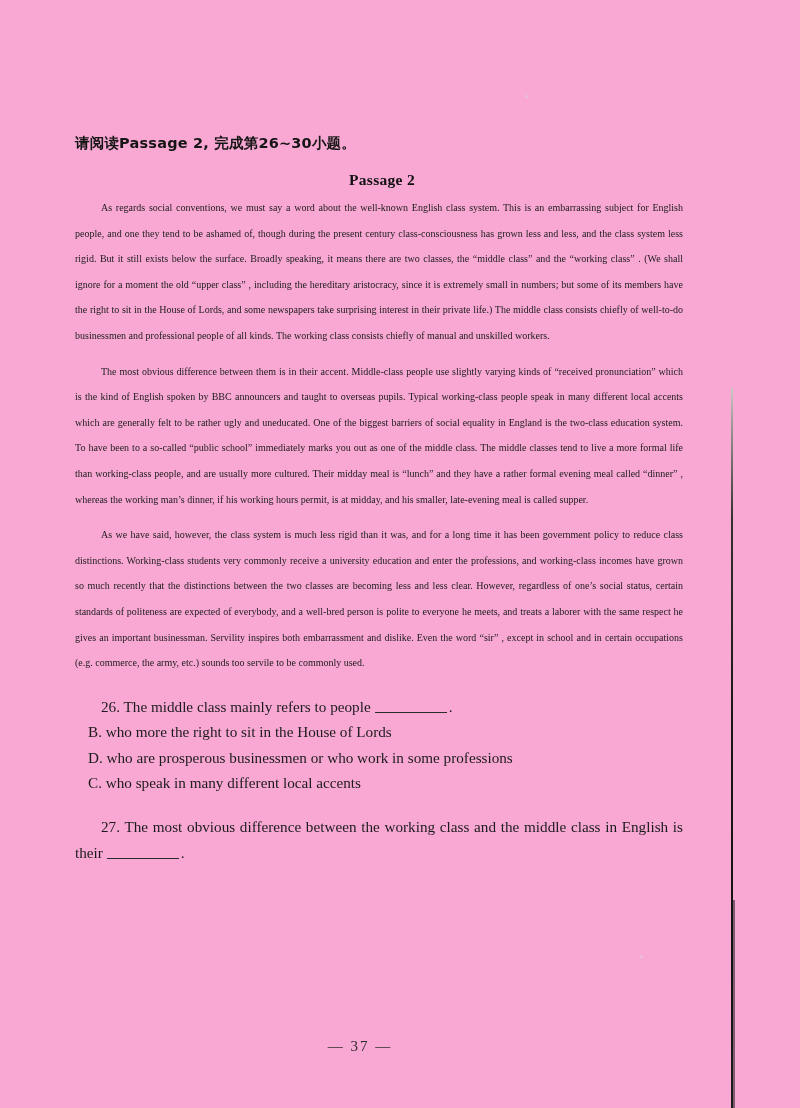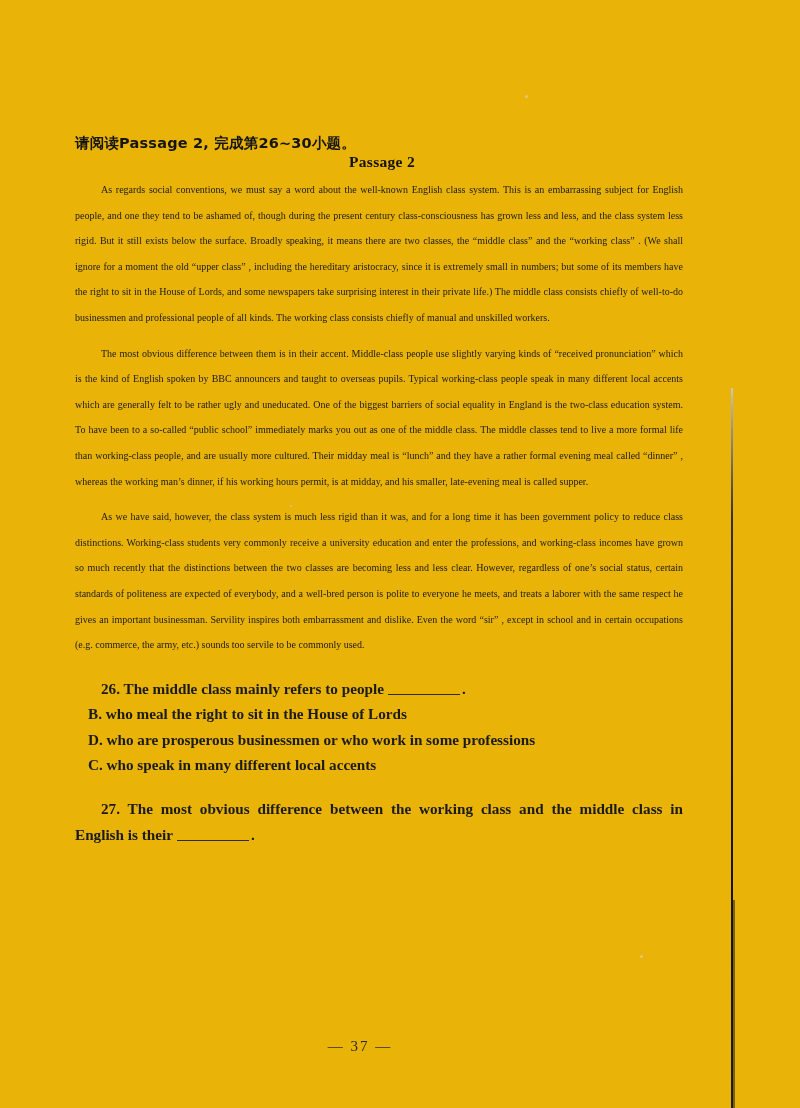--- a/index.html
+++ b/index.html
@@ -4,21 +4,21 @@
 <style>
   html, body {
     margin: 0;
     padding: 0;
     background: #ffffff;
   }
   .page {
     position: relative;
     width: 800px;
     height: 1108px;
-    background: #eab308;
+    background: #f9a8d4;
     overflow: hidden;
     font-family: "Liberation Serif", "DejaVu Serif", serif;
     color: #1a1a1a;
   }
 
   
   .scan-edge {
     position: absolute;
     left: 731px;
     top: 388px;
@@ -50,39 +50,40 @@
     margin-top: 134px;
     font-family: "DejaVu Sans", "Liberation Sans", sans-serif;
     font-weight: 700;
     font-size: 14.5px;
     letter-spacing: 0.2px;
     color: #151515;
     white-space: nowrap;
   }
 
   .passage-title {
+    margin-top: 18px;
     text-align: center;
     font-weight: 700;
     font-size: 15.5px;
     letter-spacing: 0.3px;
     padding-left: 6px;
     color: #111;
   }
 
   .para {
     margin-top: 6px;
     font-size: 10px;
     line-height: 25.6px;
     text-align: justify;
     text-indent: 26px;
     text-justify: inter-word;
     color: #1b1b1b;
   }
 
-  .q-block { margin-top: 18px; font-weight: bold; }
+  .q-block { margin-top: 18px; }
 
   .q-stem {
     font-size: 15.2px;
     line-height: 25.6px;
     text-indent: 26px;
     text-align: justify;
     color: #1b1b1b;
   }
   .q-stem.nojust { text-align: left; }
 
@@ -144,21 +145,21 @@
     <p class="para">As regards social conventions, we must say a word about the well-known English class system. This is an embarrassing subject for English people, and one they tend to be ashamed of, though during the present century class-consciousness has grown less and less, and the class system less rigid. But it still exists below the surface. Broadly speaking, it means there are two classes, the “middle class” and the “working class” . (We shall ignore for a moment the old “upper class” , including the hereditary aristocracy, since it is extremely small in numbers; but some of its members have the right to sit in the House of Lords, and some newspapers take surprising interest in their private life.) The middle class consists chiefly of well-to-do businessmen and professional people of all kinds. The working class consists chiefly of manual and unskilled workers.</p>
 
     <p class="para">The most obvious difference between them is in their accent. Middle-class people use slightly varying kinds of “received pronunciation” which is the kind of English spoken by BBC announcers and taught to overseas pupils. Typical working-class people speak in many different local accents which are generally felt to be rather ugly and uneducated. One of the biggest barriers of social equality in England is the two-class education system. To have been to a so-called “public school” immediately marks you out as one of the middle class. The middle classes tend to live a more formal life than working-class people, and are usually more cultured. Their midday meal is “lunch” and they have a rather formal evening meal called “dinner” , whereas the working man’s dinner, if his working hours permit, is at midday, and his smaller, late-evening meal is called supper.</p>
 
     <p class="para">As we have said, however, the class system is much less rigid than it was, and for a long time it has been government policy to reduce class distinctions. Working-class students very commonly receive a university education and enter the professions, and working-class incomes have grown so much recently that the distinctions between the two classes are becoming less and less clear. However, regardless of one’s social status, certain standards of politeness are expected of everybody, and a well-bred person is polite to everyone he meets, and treats a laborer with the same respect he gives an important businessman. Servility inspires both embarrassment and dislike. Even the word “sir” , except in school and in certain occupations (e.g. commerce, the army, etc.) sounds too servile to be commonly used.</p>
 
     <div class="q-block">
       <div class="q-stem nojust">
         <span>26. The middle class mainly refers to people</span><span class="blank"></span><span>.</span>
       </div>
-      <div class="choice">B. who meal the right to sit in the House of Lords</div>
+      <div class="choice">B. who more the right to sit in the House of Lords</div>
       <div class="choice">D. who are prosperous businessmen or who work in some professions</div>
       <div class="choice">C. who speak in many different local accents</div>
     </div>
 
     <div class="q-block">
       <div class="q-stem">
         <span>27. The most obvious difference between the working class and the middle class in English is their</span><span class="blank"></span><span>.</span>
       </div>
 
     </div>

